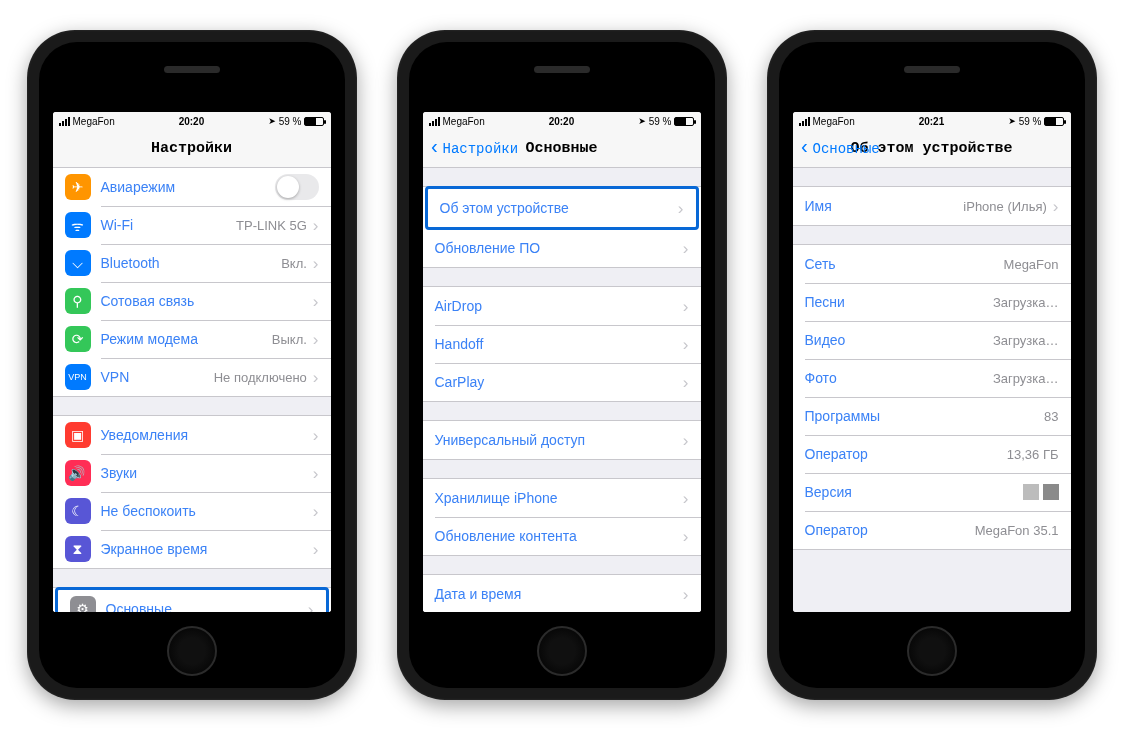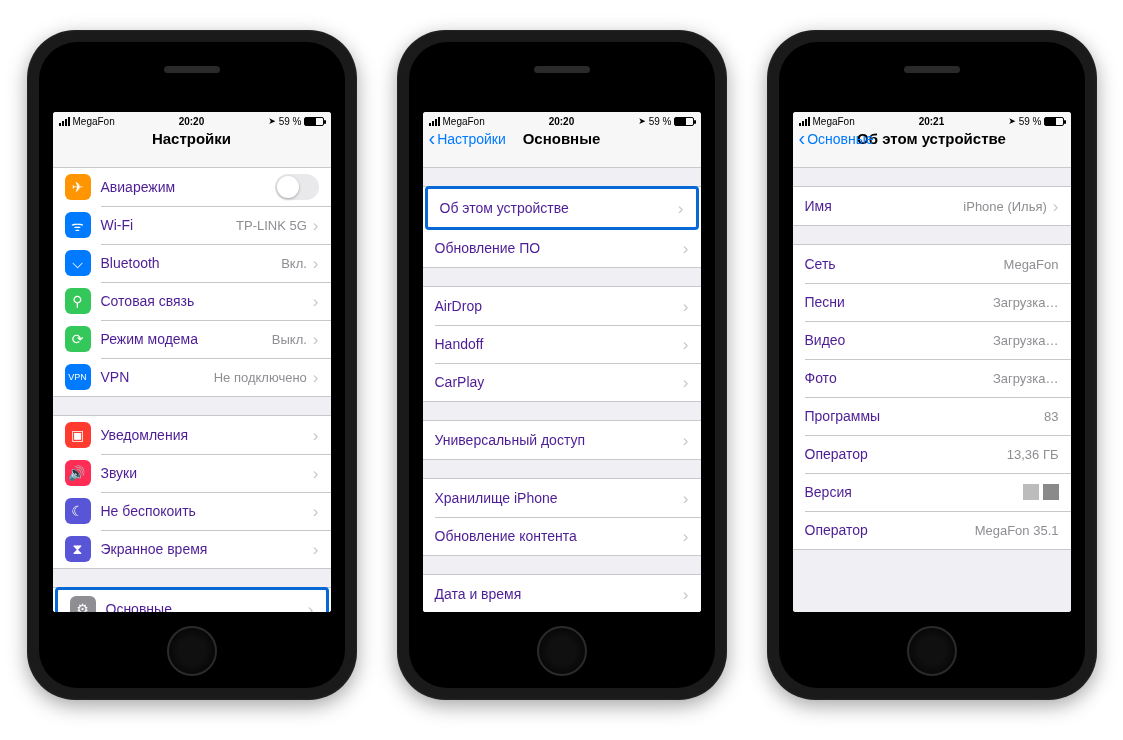--- a/index.html
+++ b/index.html
@@ -87,24 +87,26 @@
     position:relative;
   }
   .battery::after { content:""; position:absolute; right:-3px; top:2px; width:2px; height:4px; background:#000; border-radius:1px;}
   .battery-fill { height:100%; width:59%; background:#000; }
 
   .nav-bar {
     height: 38px;
     background: #f7f7f7;
     border-bottom: 1px solid #c8c7cc;
     display: flex;
+    align-items: center;
     justify-content: center;
     position: relative;
     font-size: 15px;
     font-weight: 600;
+    font-family: Liberation Mono, monospace;
   }
   .nav-back {
     position: absolute;
     left: 6px;
     color: #007aff;
     font-size: 14px;
     font-weight: 400;
     display:flex;
     align-items:center;
     gap:2px;
@@ -149,21 +151,21 @@
     height: 26px;
     border-radius: 6px;
     margin-right: 10px;
     display:flex;
     align-items:center;
     justify-content:center;
     color:#fff;
     font-size: 14px;
     flex-shrink:0;
   }
-  .row-label { flex: 0 1 auto; color:#4c1d95; }
+  .row-label { flex: 0 1 auto; color:#3b82f6; }
   .row-spacer { flex: 1; }
   .row-value { color: #8e8e93; font-size: 13px; text-align:right; }
   .row-chevron { color:#c7c7cc; margin-left: 6px; font-size: 17px; line-height:1; }
   .toggle {
     width: 44px; height: 26px; background:#e9e9eb; border-radius: 13px;
     position: relative;
   }
   .toggle::after {
     content:""; position:absolute; left:2px; top:2px; width:22px; height:22px;
     background:#fff; border-radius:50%; box-shadow:0 1px 3px rgba(0,0,0,0.3);

